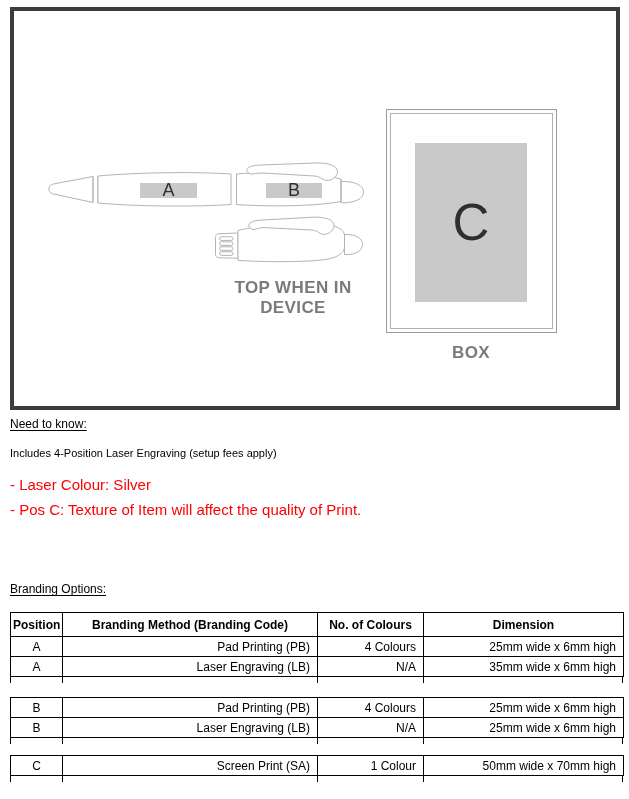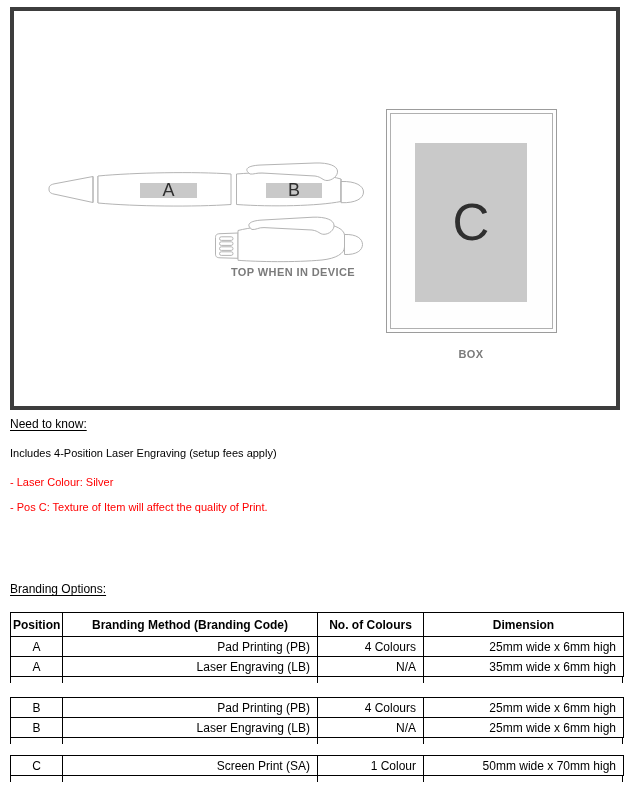--- a/index.html
+++ b/index.html
@@ -19,35 +19,35 @@
   
   .frame{left:10px;top:7px;width:610px;height:403px;border:4px solid var(--frame-border);background:#fff;}
   svg.illus{left:0;top:0;width:629px;height:415px;}
   svg.illus path, svg.illus line, svg.illus rect{vector-effect:non-scaling-stroke;}
 
   .band{background:var(--band-gray);display:flex;align-items:center;justify-content:center;}
   .band-letter{font-size:18px;line-height:15px;color:#2f2f2f;}
   .band-a{left:140px;top:183px;width:57px;height:15px;}
   .band-b{left:266px;top:183px;width:56px;height:15px;}
 
-  .caption{font-size:11px;font-weight:bold;color:var(--caption-gray);letter-spacing:.4px;text-align:center;}
+  .caption{font-size:17px;font-weight:bold;color:var(--caption-gray);letter-spacing:.4px;text-align:center;margin-top:12px;}
   .cap-top{left:212px;top:266px;width:162px;}
-  .cap-box{left:411px;top:348px;width:120px;}
+  .cap-box{left:411px;top:331px;width:120px;}
 
   .box-outer{left:386px;top:109px;width:171px;height:224px;border:1px solid #9c9c9c;background:#fefefe;}
   .box-inner{position:absolute;left:3px;top:3px;right:3px;bottom:3px;border:1px solid #b0b0b0;}
   .box-panel{left:415px;top:143px;width:112px;height:159px;background:var(--band-gray);
     display:flex;align-items:center;justify-content:center;}
   .box-letter{font-size:51px;line-height:51px;color:#2f2f2f;}
 
   
   .sec-heading{font-size:12px;font-weight:normal;text-decoration:underline;text-underline-offset:2px;}
   .nk-heading{left:10px;top:417px;}
   .nk-intro{left:10px;top:447px;font-size:11px;}
-  .nk-note{left:10px;font-size:11px;color:var(--note-red);}
+  .nk-note{left:10px;font-size:15px;color:var(--note-red);}
   .nk-note-1{top:476px;}
   .nk-note-2{top:501px;}
 
   
   .bo-heading{left:10px;top:582px;}
   .tgroup{left:10px;width:613px;}
   .tg-1{top:612px;} .tg-2{top:697px;} .tg-3{top:755px;}
   table.bo{border-collapse:collapse;table-layout:fixed;width:613px;}
   table.bo col.c1{width:52px;} table.bo col.c2{width:255px;}
   table.bo col.c3{width:106px;} table.bo col.c4{width:200px;}

